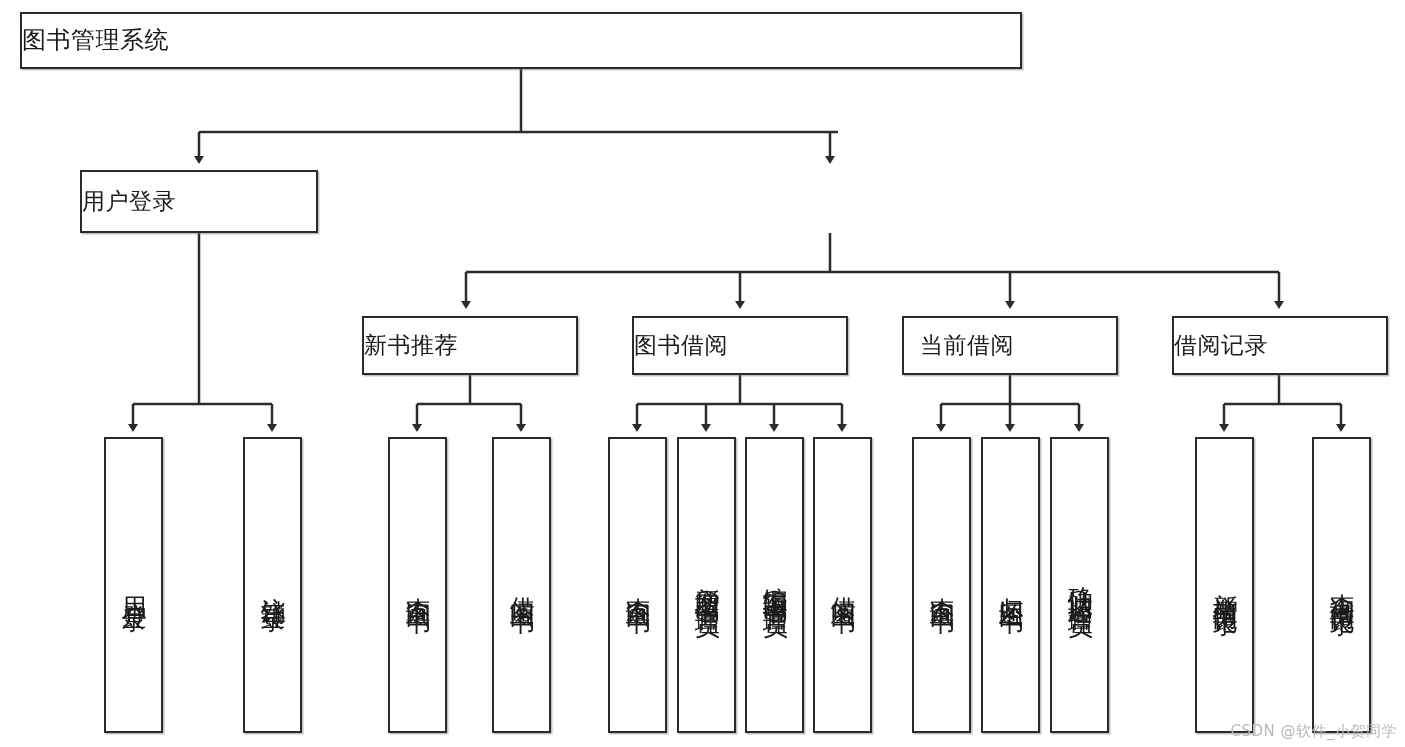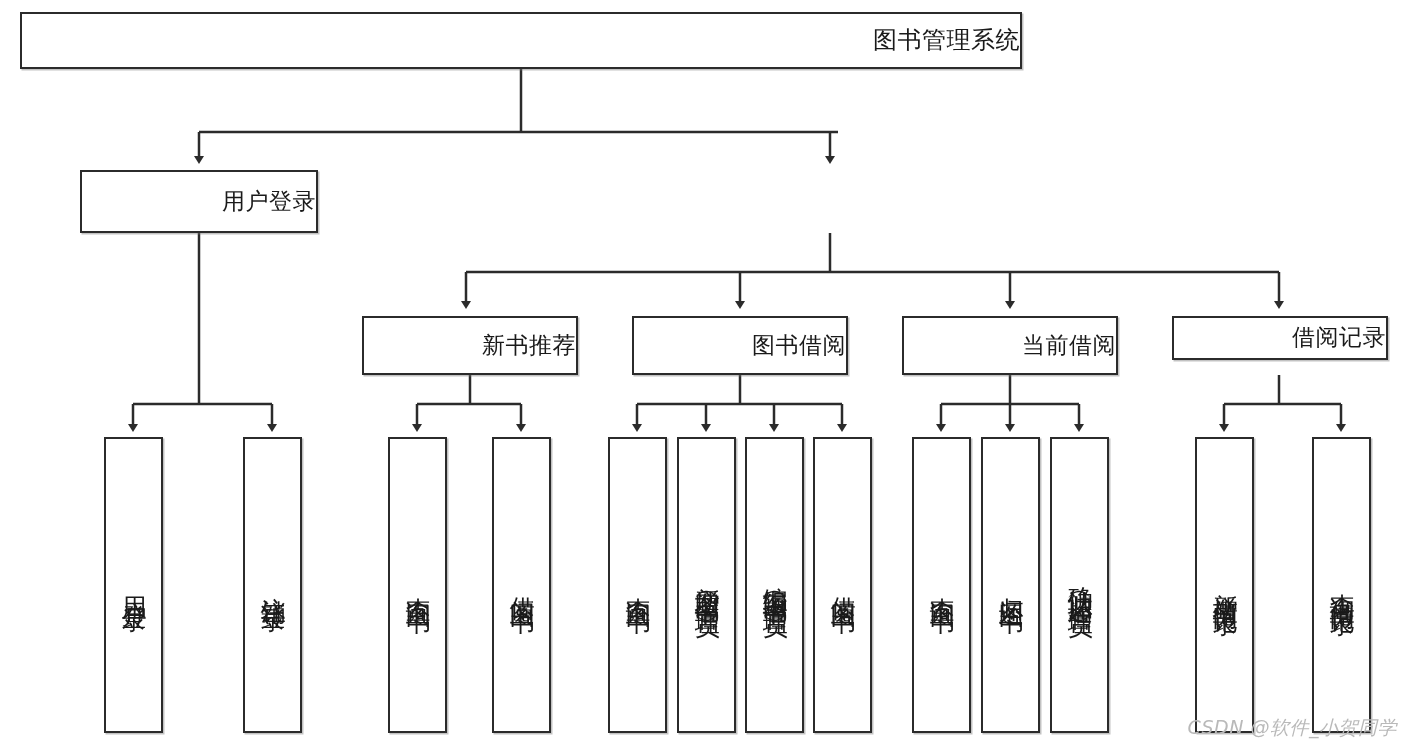--- a/index.html
+++ b/index.html
@@ -26,21 +26,21 @@
     height: 747px;
     pointer-events: none;
   }
   .node {
     position: absolute;
     box-sizing: border-box;
     border: 2.5px solid #2b2b2b;
     background: #ffffff;
     display: flex;
     align-items: center;
-    justify-content: flex-end;
+    justify-content: flex-start;
     color: #1a1a1a;
     box-shadow: 1.5px 1.5px 0 rgba(120,120,120,0.45);
   }
   .node .lbl {
     display: block;
     line-height: 1.18;
     letter-spacing: 0.5px;
   }
   
   .node.h .lbl {
@@ -61,25 +61,24 @@
     font-size: 25px;
     line-height: 1.05;
     letter-spacing: 4px;
     text-align: center;
     max-height: 100%;
   }
   .watermark {
     position: absolute;
     right: 8px;
     bottom: 6px;
-    font-size: 19px;
+    font-size: 15px;
     color: #b9b9b9;
     white-space: nowrap;
     letter-spacing: 0.5px;
-    font-style: italic;
   }
 </style>
 </head>
 <body>
 
 <div id="canvas">
 
   <svg id="edges" viewBox="0 0 1405 747" xmlns="http://www.w3.org/2000/svg">
     <defs>
       <marker id="ah" markerWidth="10" markerHeight="10" refX="4" refY="5" orient="auto" markerUnits="userSpaceOnUse">
@@ -140,21 +139,21 @@
 
   <div class="node h" style="left:362px; top:316px; width:216px; height:59px;">
     <span class="lbl">新书推荐</span>
   </div>
   <div class="node h" style="left:632px; top:316px; width:216px; height:59px;">
     <span class="lbl">图书借阅</span>
   </div>
   <div class="node h" style="left:902px; top:316px; width:216px; height:59px;padding-left:16px;">
     <span class="lbl">当前借阅</span>
   </div>
-  <div class="node h" style="left:1172px; top:316px; width:216px; height:44px;">
+  <div class="node h" style="left:1172px; top:316px; width:216px; height:59px;">
     <span class="lbl">借阅记录</span>
   </div>
 
   <div class="node v" style="left:104px; top:437px; width:59px; height:296px;">
     <span class="lbl">用户登录</span>
   </div>
   <div class="node v" style="left:243px; top:437px; width:59px; height:296px;">
     <span class="lbl">注销登录</span>
   </div>
 

